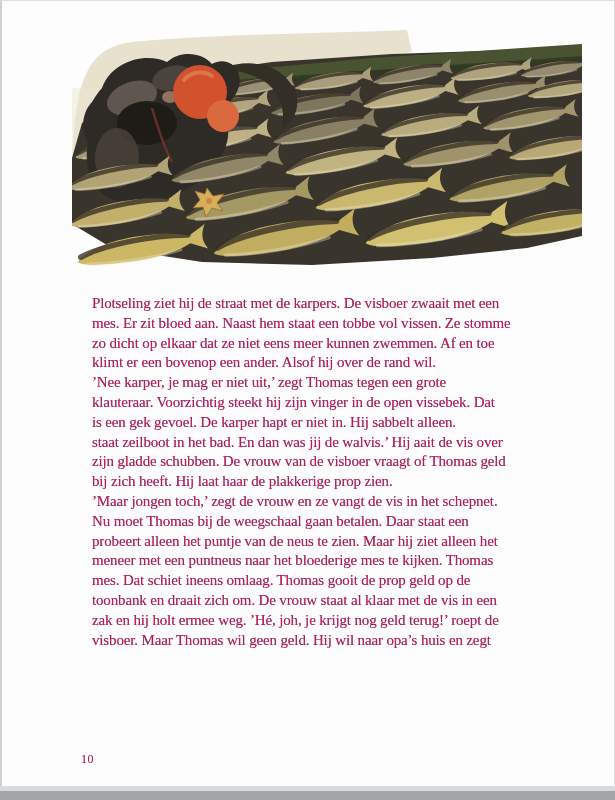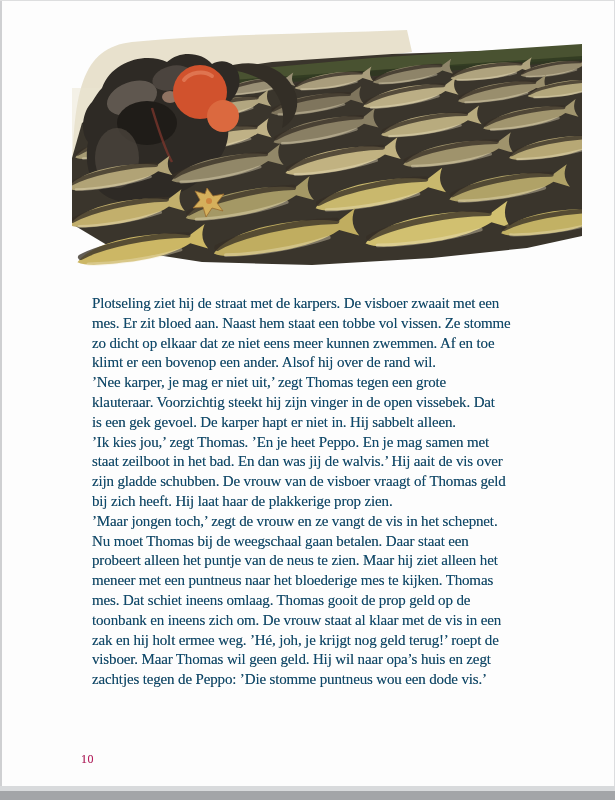--- a/index.html
+++ b/index.html
@@ -14,21 +14,21 @@
   .scan-edge-bottom-light { position:absolute; left:0; top:786px; width:615px; height:5px; background:#d8dadc; }
   .scan-edge-bottom { position:absolute; left:0; top:791px; width:615px; height:9px; background:#a3a5a8; }
 
   .illustration {
     position:absolute; left:72px; top:28px; width:510px; height:245px;
   }
   .illustration svg { display:block; filter: blur(0.3px) saturate(0.95); }
 
   .story {
     position:absolute; left:92px; top:294px; width:462px;
-    font-size:15px; line-height:19.8px; color:#0c4a6e;
+    font-size:15px; line-height:19.8px; color:#be185d;
     letter-spacing:-0.15px;
     text-shadow: 0 0 0.5px rgba(60,58,55,0.55);
   }
   .story .line { white-space:nowrap; height:19.8px; }
 
   .page-number {
     position:absolute; left:81px; top:752px;
     font-size:12px; color:#be185d; letter-spacing:0.5px;
     text-shadow: 0 0 0.5px rgba(90,90,90,0.5);
   }
@@ -115,31 +115,29 @@
 </div>
 
 <div class="story">
     <div class="line">Plotseling ziet hij de straat met de karpers. De visboer zwaait met een</div>
     <div class="line">mes. Er zit bloed aan. Naast hem staat een tobbe vol vissen. Ze stomme</div>
     <div class="line">zo dicht op elkaar dat ze niet eens meer kunnen zwemmen. Af en toe</div>
     <div class="line">klimt er een bovenop een ander. Alsof hij over de rand wil.</div>
     <div class="line">’Nee karper, je mag er niet uit,’ zegt Thomas tegen een grote</div>
     <div class="line">klauteraar. Voorzichtig steekt hij zijn vinger in de open vissebek. Dat</div>
     <div class="line">is een gek gevoel. De karper hapt er niet in. Hij sabbelt alleen.</div>
-    <div class="line">’Ik kies jou,’ zegt Thomas. ’En je heet Peppo. En je mag samen met</div>
     <div class="line">staat zeilboot in het bad. En dan was jij de walvis.’ Hij aait de vis over</div>
     <div class="line">zijn gladde schubben. De vrouw van de visboer vraagt of Thomas geld</div>
     <div class="line">bij zich heeft. Hij laat haar de plakkerige prop zien.</div>
     <div class="line">’Maar jongen toch,’ zegt de vrouw en ze vangt de vis in het schepnet.</div>
     <div class="line">Nu moet Thomas bij de weegschaal gaan betalen. Daar staat een</div>
     <div class="line">probeert alleen het puntje van de neus te zien. Maar hij ziet alleen het</div>
     <div class="line">meneer met een puntneus naar het bloederige mes te kijken. Thomas</div>
     <div class="line">mes. Dat schiet ineens omlaag. Thomas gooit de prop geld op de</div>
-    <div class="line">toonbank en ineens zich om. De vrouw staat al klaar met de vis in een</div>
+    <div class="line">toonbank en draait zich om. De vrouw staat al klaar met de vis in een</div>
     <div class="line">zak en hij holt ermee weg. ’Hé, joh, je krijgt nog geld terug!’ roept de</div>
     <div class="line">visboer. Maar Thomas wil geen geld. Hij wil naar opa’s huis en zegt</div>
-    <div class="line">zachtjes tegen de Peppo: ’Die stomme puntneus wou een dode vis.’</div>
   </div>
 
 <div class="page-number">10</div>
 
 <div class="scan-edge-bottom-light"></div>
 <div class="scan-edge-bottom"></div>
 
 </body></html>

